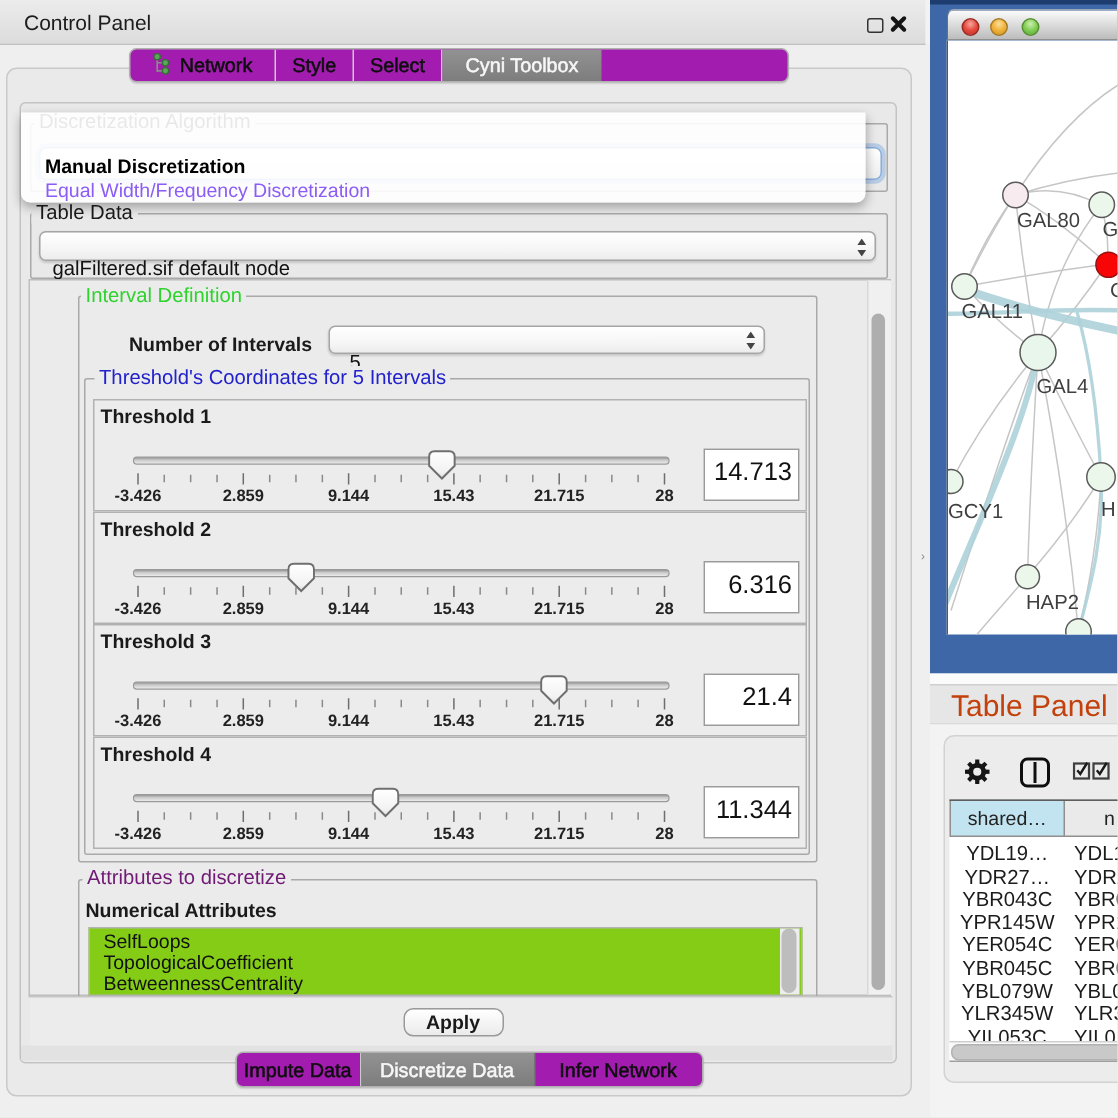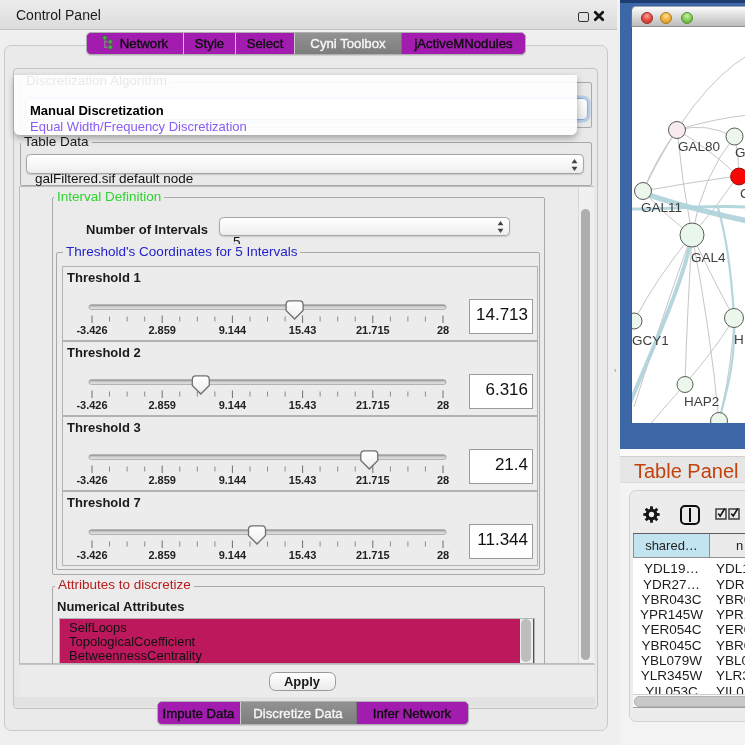--- a/index.html
+++ b/index.html
@@ -43,21 +43,20 @@
 <div class="abs seg" style="left:86px;top:32px;width:438px;height:20.5px">
  <div style="width:96px"><svg width="12" height="16" viewBox="0 0 12 16" style="margin-right:6px">
    <path d="M2.8,3 L2.8,13 M2.8,6.8 L8,6.8 M2.8,12.2 L8,12.2" stroke="#8a8a8a" stroke-width="1.1" fill="none"></path>
    <circle cx="2.8" cy="2.8" r="2.1" fill="#5aa85a" stroke="#366f36" stroke-width="0.9"></circle>
    <circle cx="8.3" cy="6.8" r="2.1" fill="#5aa85a" stroke="#366f36" stroke-width="0.9"></circle>
    <circle cx="8.3" cy="12.2" r="2.1" fill="#5aa85a" stroke="#366f36" stroke-width="0.9"></circle>
   </svg>Network</div>
  <div style="width:51px">Style</div>
  <div style="width:58px">Select</div>
  <div class="sel" style="width:106px">Cyni Toolbox</div>
- <div style="flex:1">jActiveMNodules</div>
 </div>
 
 
 <div class="abs groupbox" style="left:20px;top:82px;width:570px;height:44px"></div>
 <div class="abs gtitle" style="left:23px;top:72.5px;color:#1a1a1a;background:#e9e9e9">Discretization Algorithm</div>
 <div class="abs" style="left:26px;top:98px;width:560px;height:20px;background:linear-gradient(#fff,#ededed);border:1px solid #88aedb;border-radius:5px;box-shadow:0 0 0 2.5px rgba(135,175,225,0.5)"></div>
 
 
 <div class="abs groupbox" style="left:20px;top:142px;width:570px;height:42px"></div>
 <div class="abs gtitle" style="left:21px;top:134px;color:#1a1a1a">Table Data</div>
@@ -202,21 +201,21 @@
     <text x="29.0" y="68" text-anchor="middle" font-size="11" font-weight="bold" fill="#222" font-family="Liberation Sans, sans-serif">-3.426</text>
     <text x="99.2" y="68" text-anchor="middle" font-size="11" font-weight="bold" fill="#222" font-family="Liberation Sans, sans-serif">2.859</text>
     <text x="169.4" y="68" text-anchor="middle" font-size="11" font-weight="bold" fill="#222" font-family="Liberation Sans, sans-serif">9.144</text>
     <text x="239.6" y="68" text-anchor="middle" font-size="11" font-weight="bold" fill="#222" font-family="Liberation Sans, sans-serif">15.43</text>
     <text x="309.8" y="68" text-anchor="middle" font-size="11" font-weight="bold" fill="#222" font-family="Liberation Sans, sans-serif">21.715</text>
     <text x="380.0" y="68" text-anchor="middle" font-size="11" font-weight="bold" fill="#222" font-family="Liberation Sans, sans-serif">28</text>
     <path d="M297.8,44.5 L297.8,38.5 Q297.8,34.8 301.3,34.8 L311.3,34.8 Q314.8,34.8 314.8,38.5 L314.8,44.5 L306.3,53 Z" fill="url(#thumbg)" stroke="#6f6f6f" stroke-width="1.3"></path>
   </svg>
 <div class="abs valbox" style="left:469px;top:449px">21.4</div>
 <div class="abs tpanel" style="left:62px;top:491px;width:474px;height:73px"></div>
-<div class="abs blab" style="left:67px;top:494.5px">Threshold 7</div>
+<div class="abs blab" style="left:67px;top:494.5px">Threshold 4</div>
 <svg class="abs" style="left:63px;top:491px" width="474" height="74" viewBox="0 0 474 74">
     <rect x="26" y="38.8" width="357" height="4.6" rx="2.2" fill="url(#trackg)" stroke="#9a9a9a" stroke-width="0.8"></rect>
     <line x1="29.0" y1="49.5" x2="29.0" y2="57" stroke="#6e6e6e" stroke-width="1"></line>
     <line x1="46.5" y1="50.5" x2="46.5" y2="55.5" stroke="#8a8a8a" stroke-width="1"></line>
     <line x1="64.1" y1="50.5" x2="64.1" y2="55.5" stroke="#8a8a8a" stroke-width="1"></line>
     <line x1="81.7" y1="50.5" x2="81.7" y2="55.5" stroke="#8a8a8a" stroke-width="1"></line>
     <line x1="99.2" y1="49.5" x2="99.2" y2="57" stroke="#6e6e6e" stroke-width="1"></line>
     <line x1="116.8" y1="50.5" x2="116.8" y2="55.5" stroke="#8a8a8a" stroke-width="1"></line>
     <line x1="134.3" y1="50.5" x2="134.3" y2="55.5" stroke="#8a8a8a" stroke-width="1"></line>
     <line x1="151.9" y1="50.5" x2="151.9" y2="55.5" stroke="#8a8a8a" stroke-width="1"></line>
@@ -238,23 +237,23 @@
     <text x="169.4" y="68" text-anchor="middle" font-size="11" font-weight="bold" fill="#222" font-family="Liberation Sans, sans-serif">9.144</text>
     <text x="239.6" y="68" text-anchor="middle" font-size="11" font-weight="bold" fill="#222" font-family="Liberation Sans, sans-serif">15.43</text>
     <text x="309.8" y="68" text-anchor="middle" font-size="11" font-weight="bold" fill="#222" font-family="Liberation Sans, sans-serif">21.715</text>
     <text x="380.0" y="68" text-anchor="middle" font-size="11" font-weight="bold" fill="#222" font-family="Liberation Sans, sans-serif">28</text>
     <path d="M185.5,44.5 L185.5,38.5 Q185.5,34.8 189.0,34.8 L199.0,34.8 Q202.5,34.8 202.5,38.5 L202.5,44.5 L194.0,53 Z" fill="url(#thumbg)" stroke="#6f6f6f" stroke-width="1.3"></path>
   </svg>
 <div class="abs valbox" style="left:469px;top:524px">11.344</div>
 
 
 <div class="abs groupbox" style="left:52px;top:586px;width:491px;height:95px"></div>
-<div class="abs gtitle" style="left:55px;top:577px;color:#b91c1c;background:#ebebeb">Attributes to discretize</div>
+<div class="abs gtitle" style="left:55px;top:577px;color:#701a75;background:#ebebeb">Attributes to discretize</div>
 <div class="abs blab" style="left:57px;top:599px">Numerical Attributes</div>
-<div class="abs" style="left:59px;top:617.5px;width:476px;height:46px;background:#be185d;border:1px solid #b3b3b3;box-sizing:border-box;overflow:hidden">
+<div class="abs" style="left:59px;top:617.5px;width:476px;height:46px;background:#84cc16;border:1px solid #b3b3b3;box-sizing:border-box;overflow:hidden">
  <div style="font-size:13px;color:#111;padding:2.5px 0 0 9px;line-height:13.9px">SelfLoops<br>TopologicalCoefficient<br>BetweennessCentrality</div>
 </div>
 <div class="abs" style="left:520px;top:618.5px;width:13px;height:44px;background:#ededed"></div>
 <div class="abs" style="left:521px;top:619px;width:10px;height:43px;background:#bdbdbd;border-radius:5px"></div>
 
 <div class="abs" style="left:20px;top:664px;width:574px;height:43px;background:#ececec"></div>
 <div class="abs" style="left:19px;top:664px;width:576px;height:1px;background:#c6c6c6"></div>
 <div class="abs" style="left:14px;top:697px;width:581px;height:10px;background:#e2e2e2"></div>
 
 

